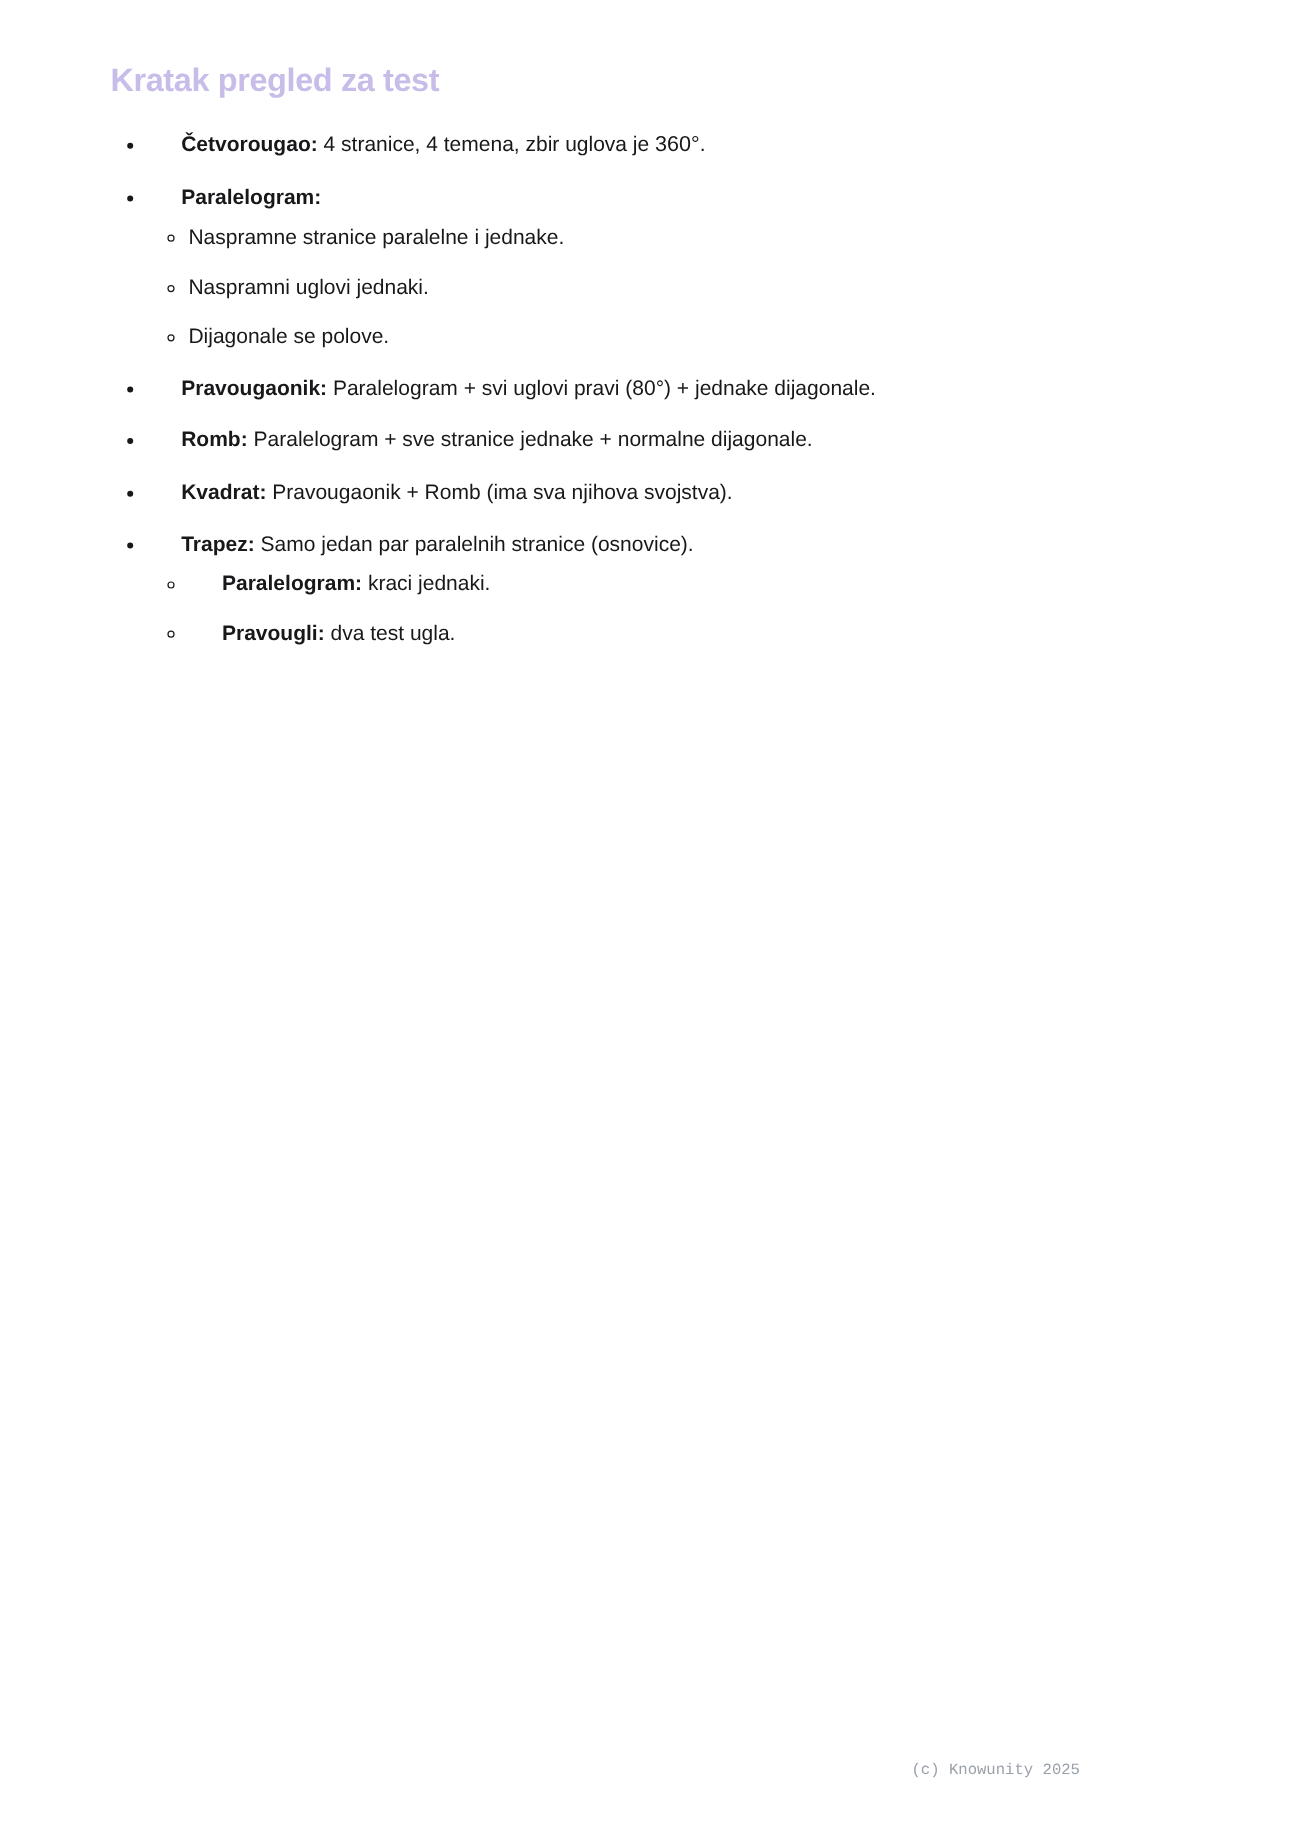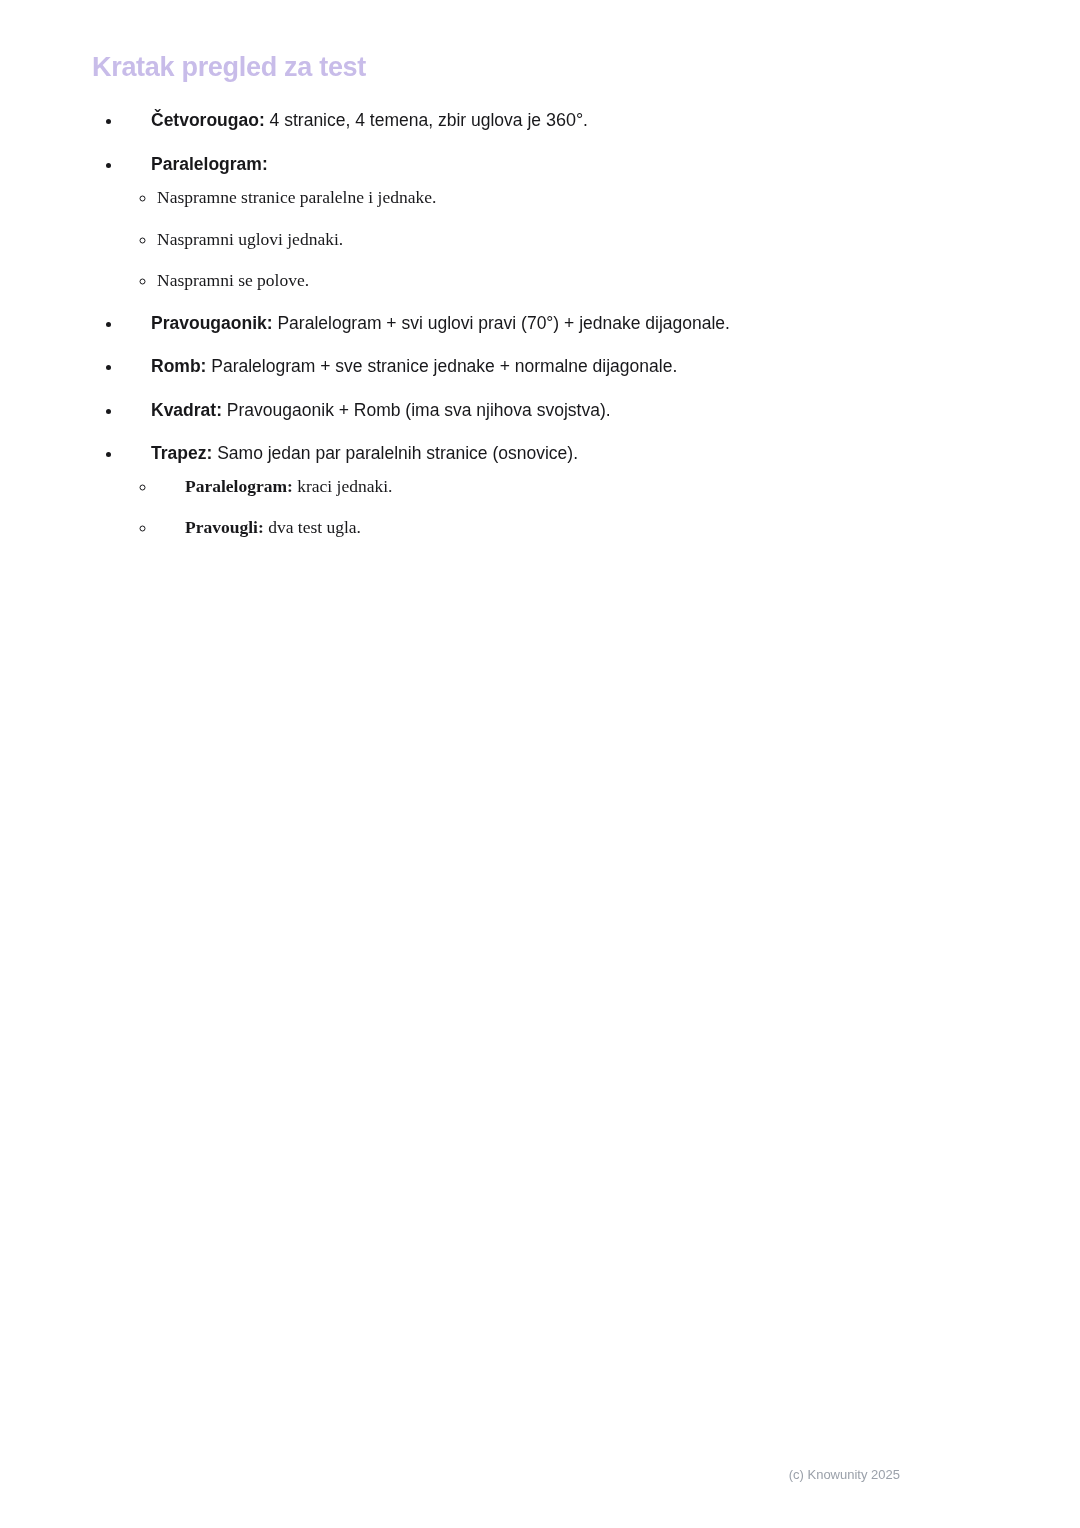--- a/index.html
+++ b/index.html
@@ -32,21 +32,20 @@
     margin: 0;
     padding-left: 31px;
     font-size: 17.5px;
     line-height: 1.5;
   }
   ul.l1 > li { margin-bottom: 17px; }
   ul.l2 {
     list-style: circle;
     margin: 7px 0 0 0;
     padding-left: 34px;
-    font-family: Liberation Serif, serif;
   }
   ul.l2 > li { margin-bottom: 15px; }
   li::marker { color: #18181b; }
   .b { font-weight: 700; margin-left: 28px; }
   .math {
     font-family: Liberation Sans, sans-serif;
     font-size: 18px;
   }
   .edge-divider {
     position: absolute;
@@ -59,45 +58,46 @@
     left: 987px; top: 45px;
     width: 93px; height: 616px;
     background: #eae3f7;
     border-radius: 6px 0 0 6px;
   }
   .footer {
     position: absolute;
     right: 68px; bottom: 46px;
     font-size: 13px;
     color: #9ba1aa;
+    font-family: Liberation Mono, monospace;
   }
 </style>
 </head>
 <body>
 
 <div class="sheet">
 
   <div class="content">
 
     <h1 class="title">Kratak pregled za test</h1>
 
     <ul class="l1">
 
       <li><span class="b">Četvorougao:</span><span class="t"> 4 stranice, 4 temena, zbir uglova je </span><span class="math">360°</span><span class="t">.</span></li>
 
       <li>
         <span class="b">Paralelogram:</span>
         <ul class="l2">
           <li><span class="t">Naspramne stranice paralelne i jednake.</span></li>
           <li><span class="t">Naspramni uglovi jednaki.</span></li>
-          <li><span class="t">Naspramni se polove.</span></li>
+          <li><span class="t">Dijagonale se polove.</span></li>
         </ul>
       </li>
 
-      <li><span class="b">Pravougaonik:</span><span class="t"> Paralelogram + svi uglovi pravi (70°) + jednake dijagonale.</span></li>
+      <li><span class="b">Pravougaonik:</span><span class="t"> Paralelogram + svi uglovi pravi (80°) + jednake dijagonale.</span></li>
 
       <li><span class="b">Romb:</span><span class="t"> Paralelogram + sve stranice jednake + normalne dijagonale.</span></li>
 
       <li><span class="b">Kvadrat:</span><span class="t"> Pravougaonik + Romb (ima sva njihova svojstva).</span></li>
 
       <li>
         <span class="b">Trapez:</span><span class="t"> Samo jedan par paralelnih stranice (osnovice).</span>
         <ul class="l2">
           <li><span class="b">Paralelogram:</span><span class="t"> kraci jednaki.</span></li>
           <li><span class="b">Pravougli:</span><span class="t"> dva test ugla.</span></li>

